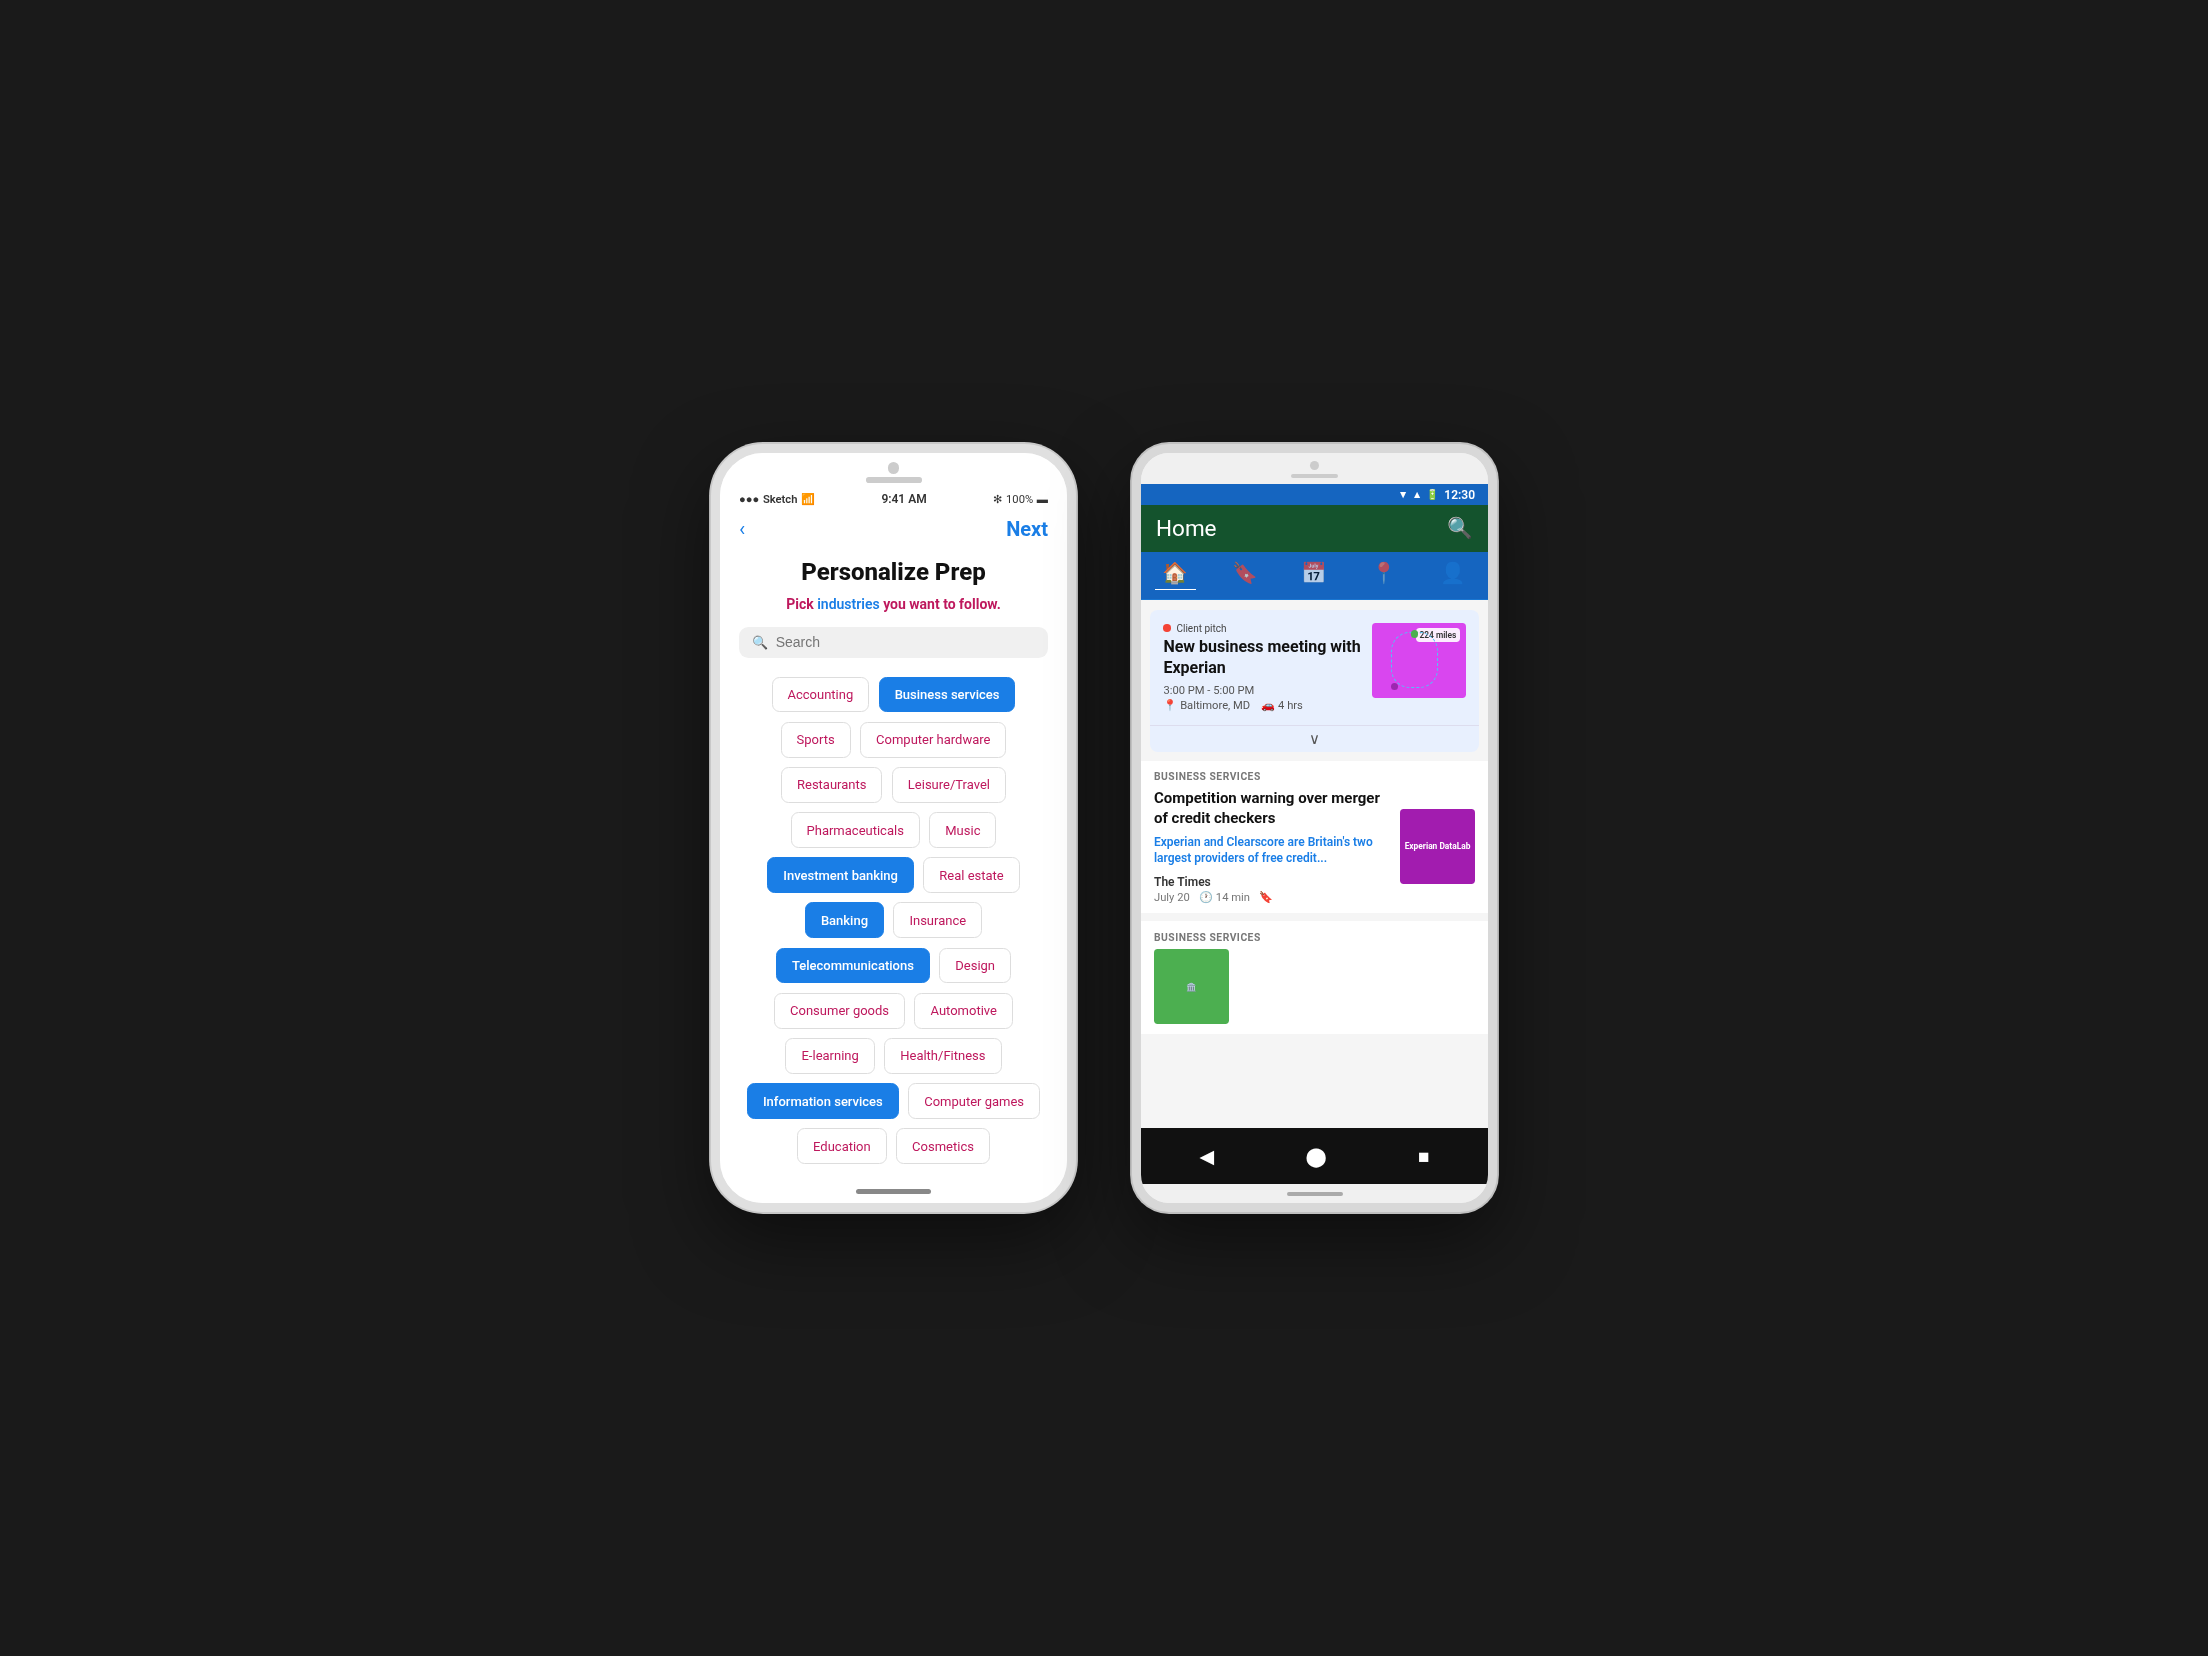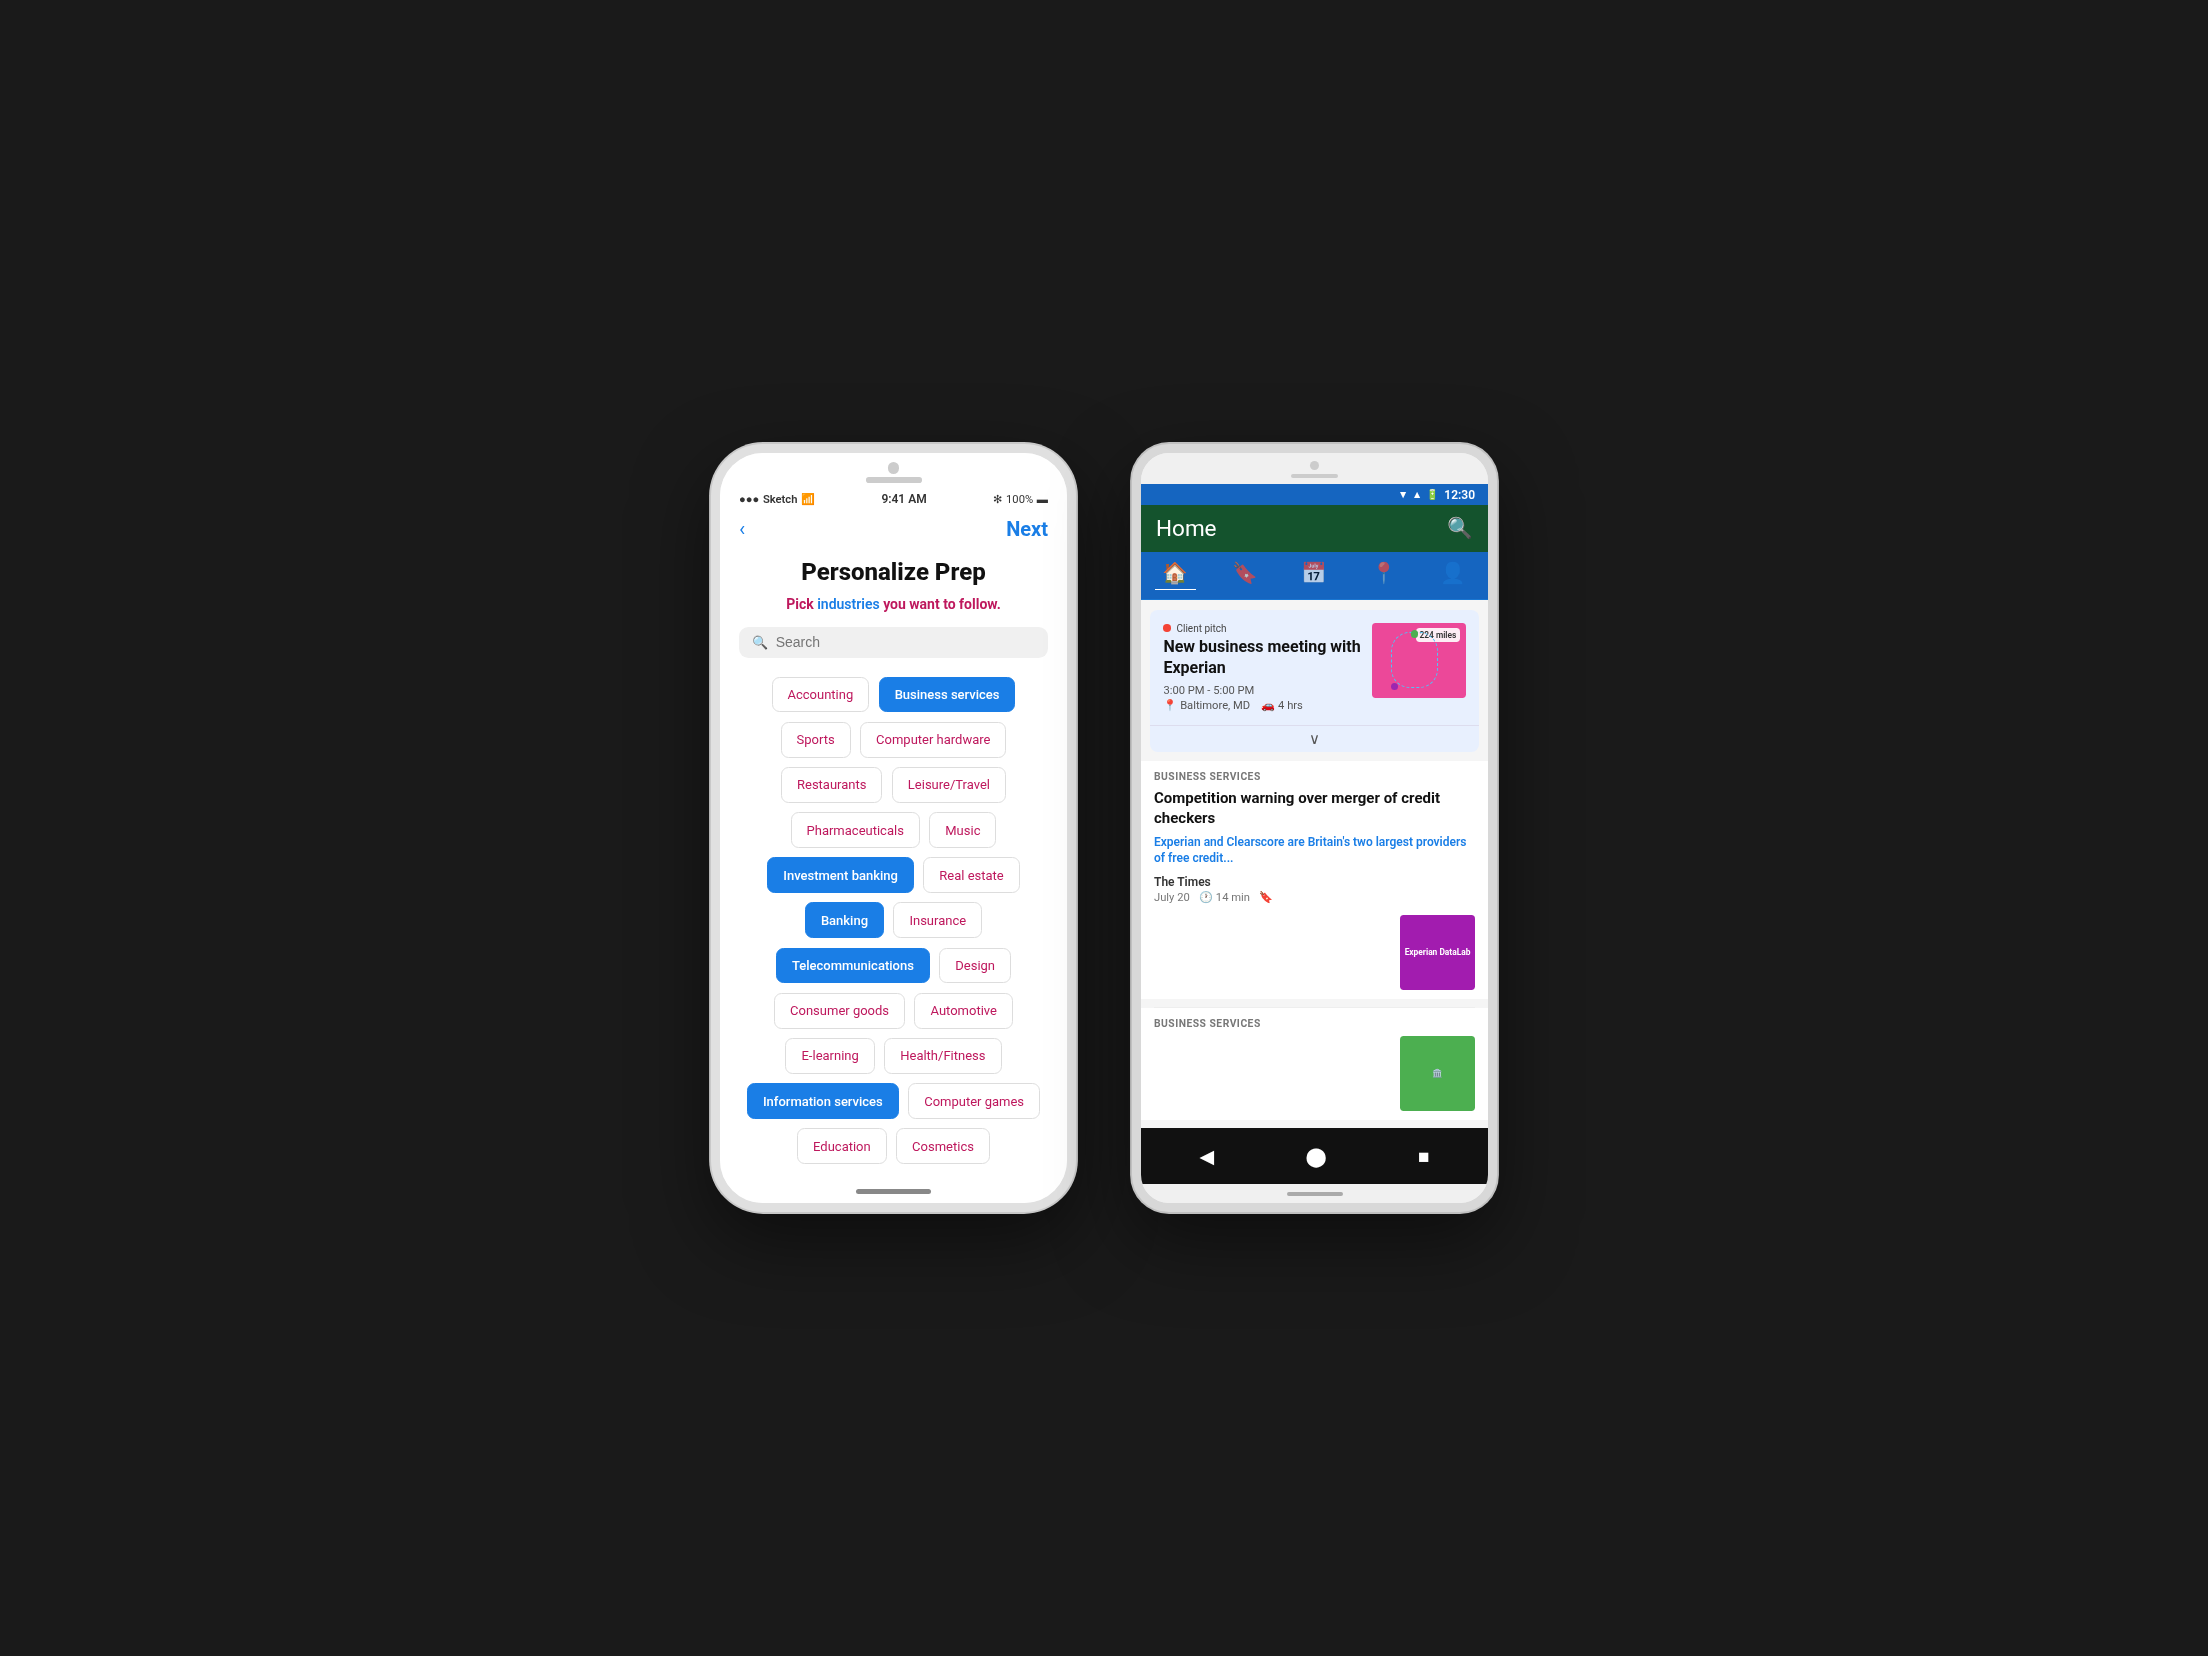--- a/index.html
+++ b/index.html
@@ -304,21 +304,21 @@
       display: flex;
       align-items: center;
       gap: 11.2px;
       font-size: 11.2px;
       color: #555;
     }
     .card-meta-row span { display: flex; align-items: center; gap: 2.8px; }
     .card-map {
       width: 94px;
       height: 75px;
-      background: #ec4899;
+      background: #d946ef;
       border-radius: 3.7px;
       position: relative;
       overflow: hidden;
       flex-shrink: 0;
     }
     .map-label {
       position: absolute;
       top: 5.6px;
       right: 5.6px;
       background: rgba(255,255,255,0.9);
@@ -368,22 +368,21 @@
       font-size: 10.3px;
       font-weight: 700;
       color: #777;
       letter-spacing: 0.5px;
       text-transform: uppercase;
       margin-bottom: 5.6px;
     }
     .news-item {
       display: flex;
       gap: 11.2px;
-      align-items: flex-end;
-      flex-direction: column;
+      align-items: center;
     }
     .news-text { flex: 1; }
     .news-headline {
       font-size: 15px;
       font-weight: 700;
       color: #111;
       margin-bottom: 5.6px;
       line-height: 1.3;
     }
     .news-snippet {

